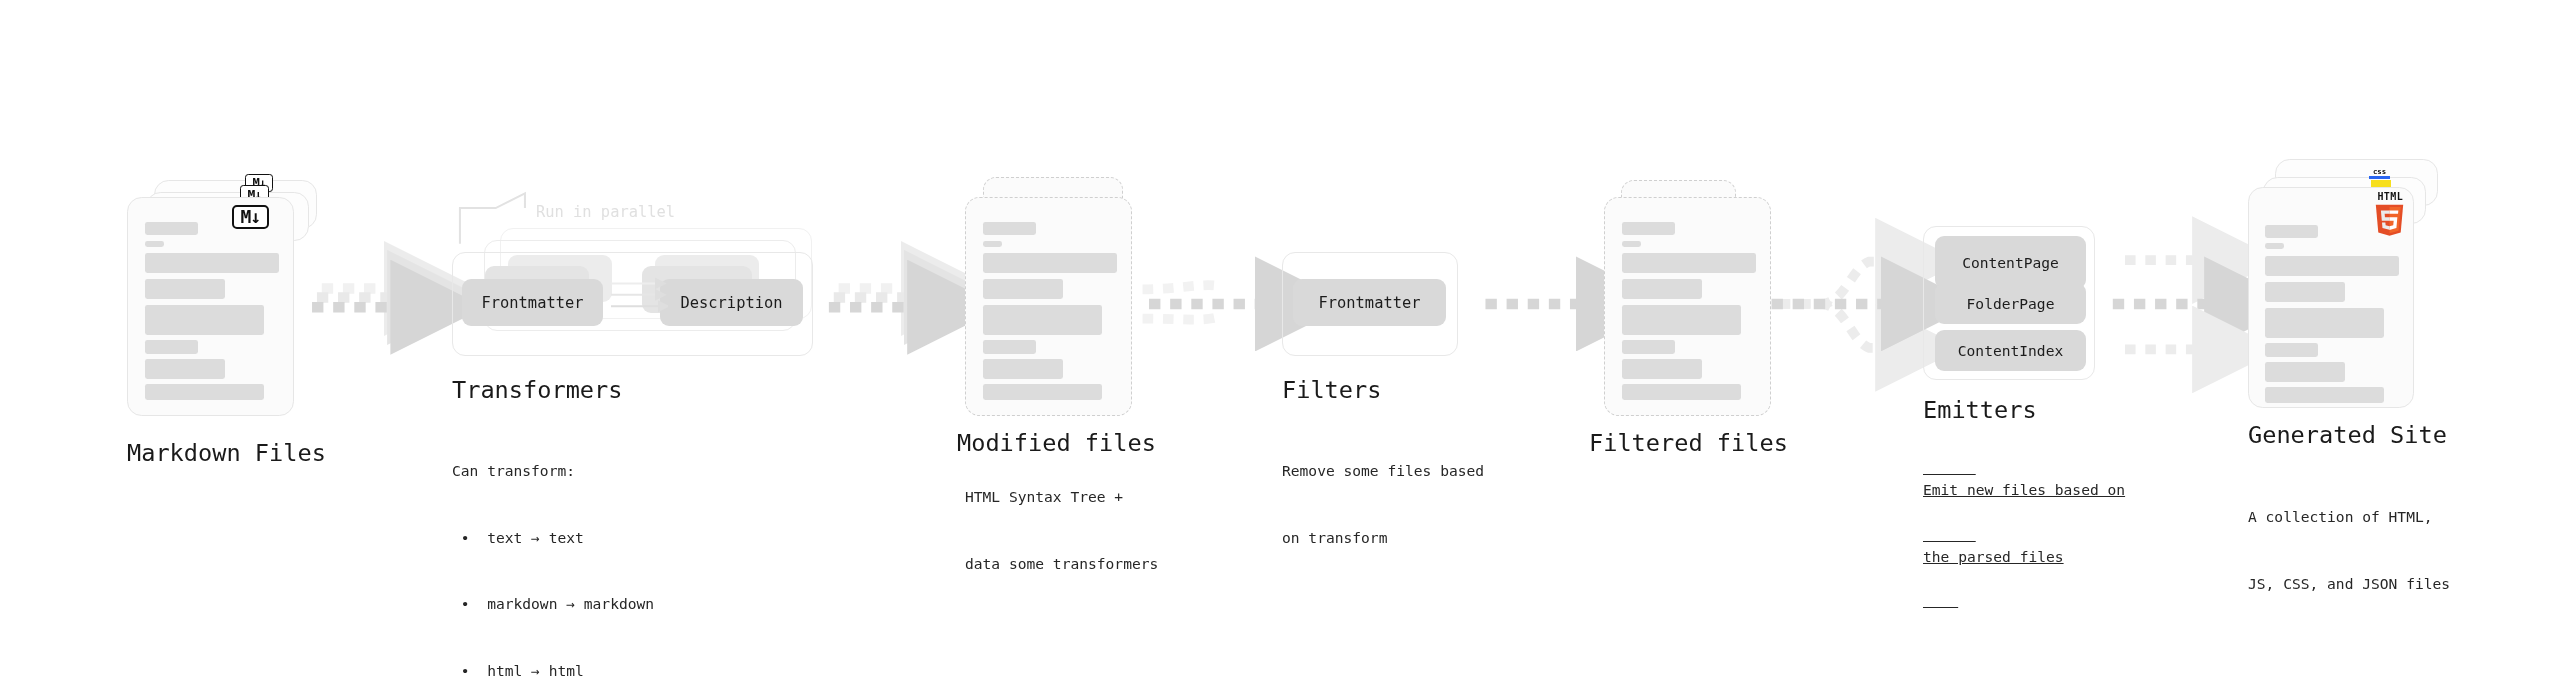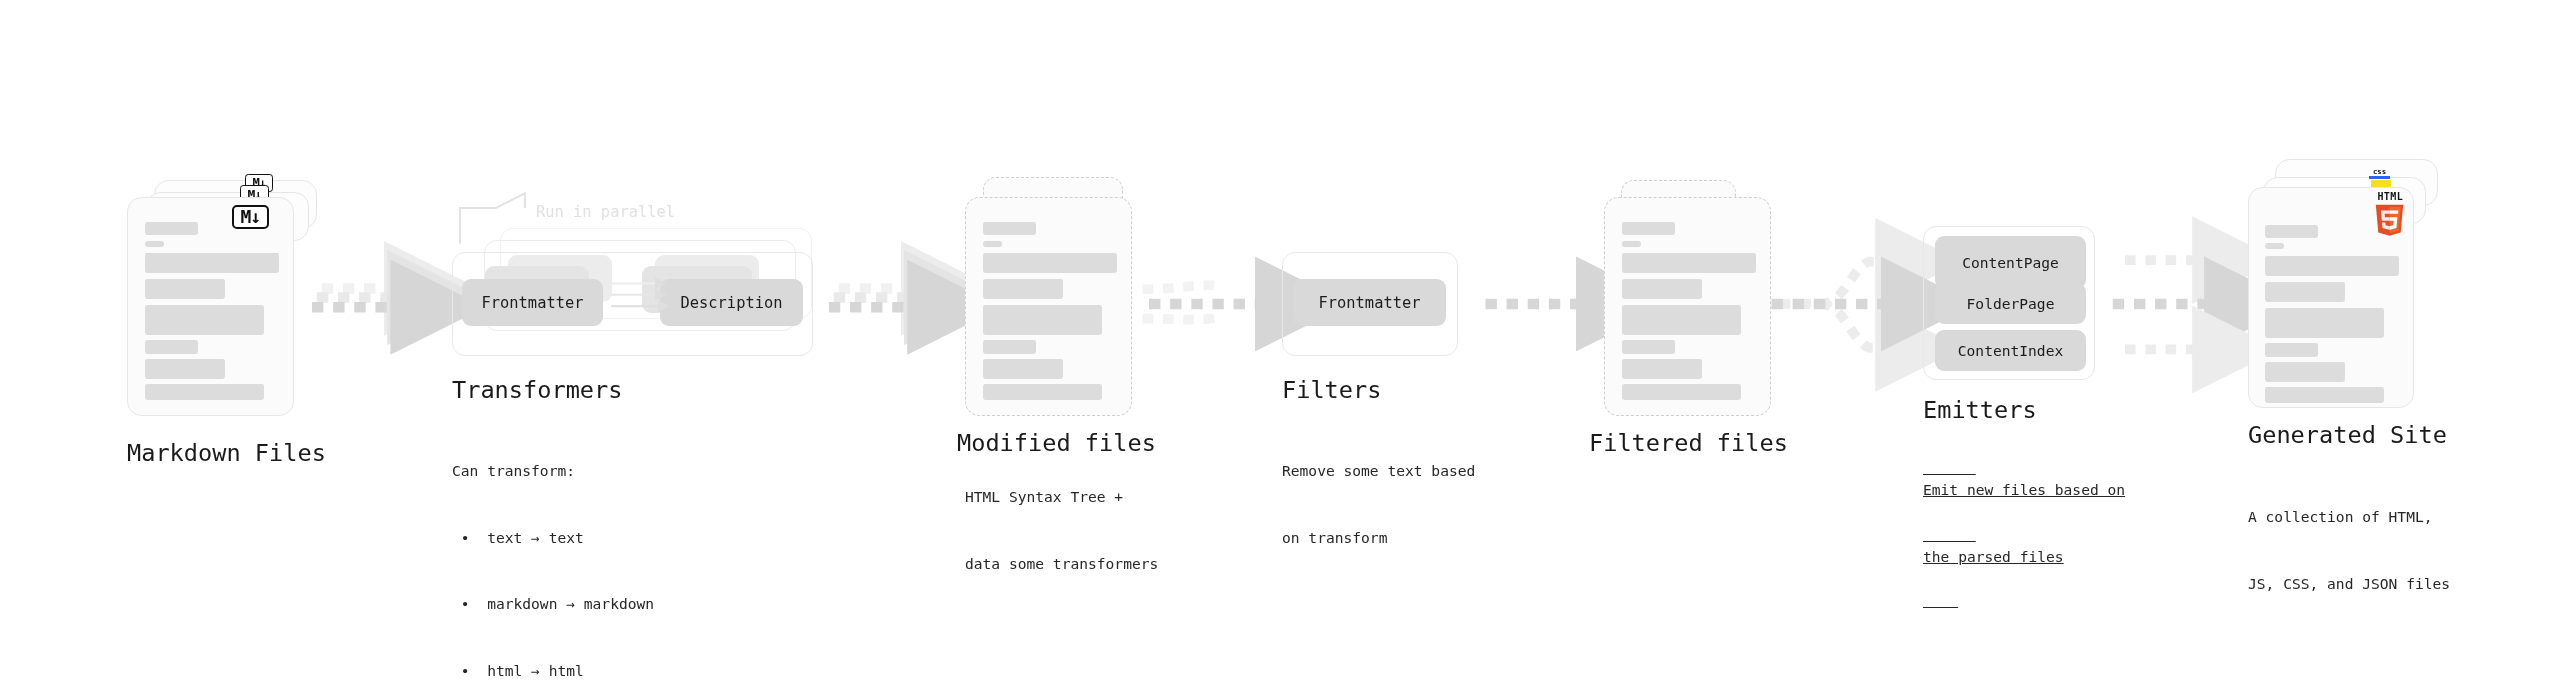--- a/index.html
+++ b/index.html
@@ -281,21 +281,21 @@
 
   <div class="node">
 
     <div class="groupbox" style="left:1282px; top:252px; width:176px; height:104px;"></div>
 
     <div class="chip" style="left:1293px; top:279px; width:153px; height:47px; font-size:15.4px;">Frontmatter</div>
 
     <div class="title" style="left:1282px; top:376px;">Filters</div>
 
     <div class="subtitle" style="left:1282px; top:416px;">
-      <div>Remove some text based</div>
+      <div>Remove some files based</div>
       <div>on transform</div>
     </div>
   </div>
 
   <div class="node">
 
     <div class="card dashed" style="left:1621px; top:180px; width:115px; height:44px; border-radius:13px;"></div>
 
     <div class="card dashed" style="left:1604px; top:197px; width:167px; height:219px;">
       <div class="sk" style="left:17px; top:24.4px;  width:53px;  height:13px;"></div>

